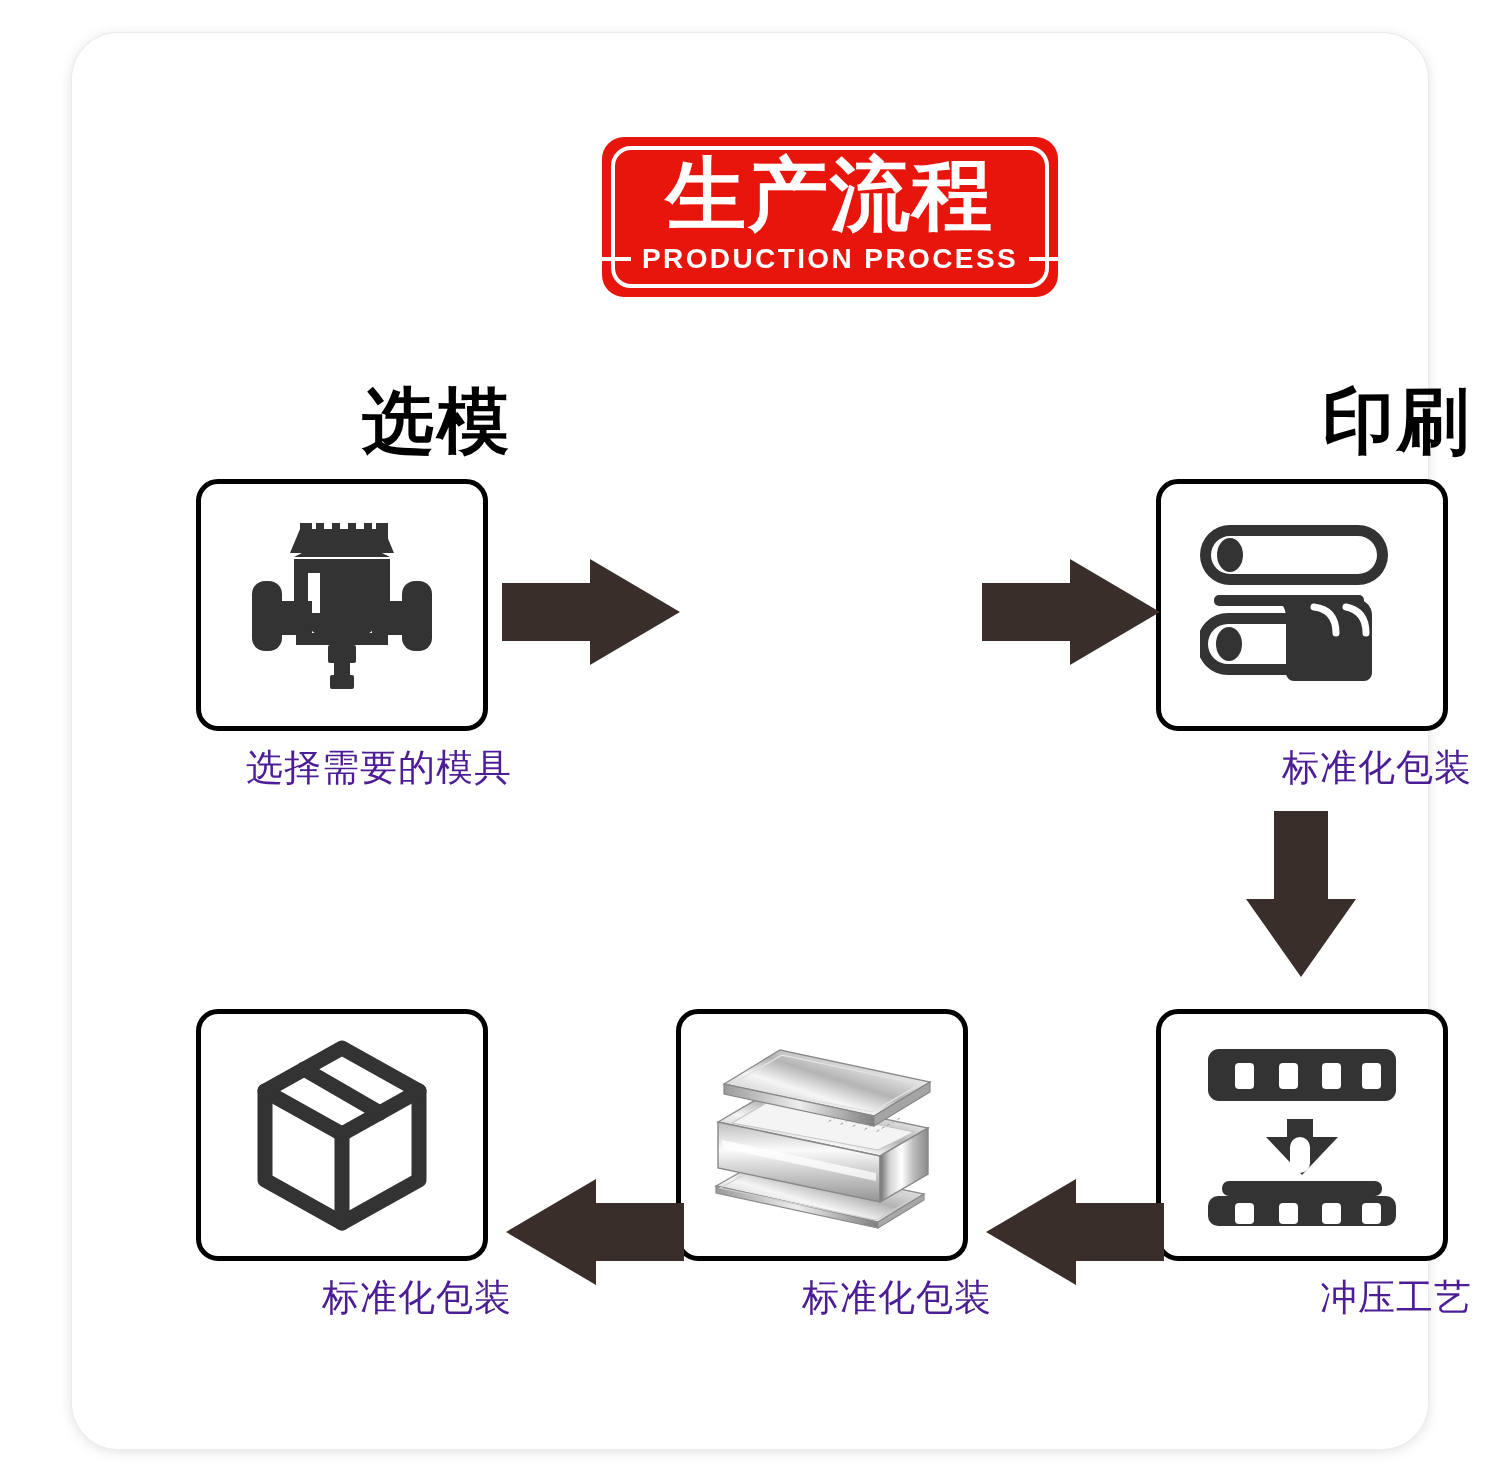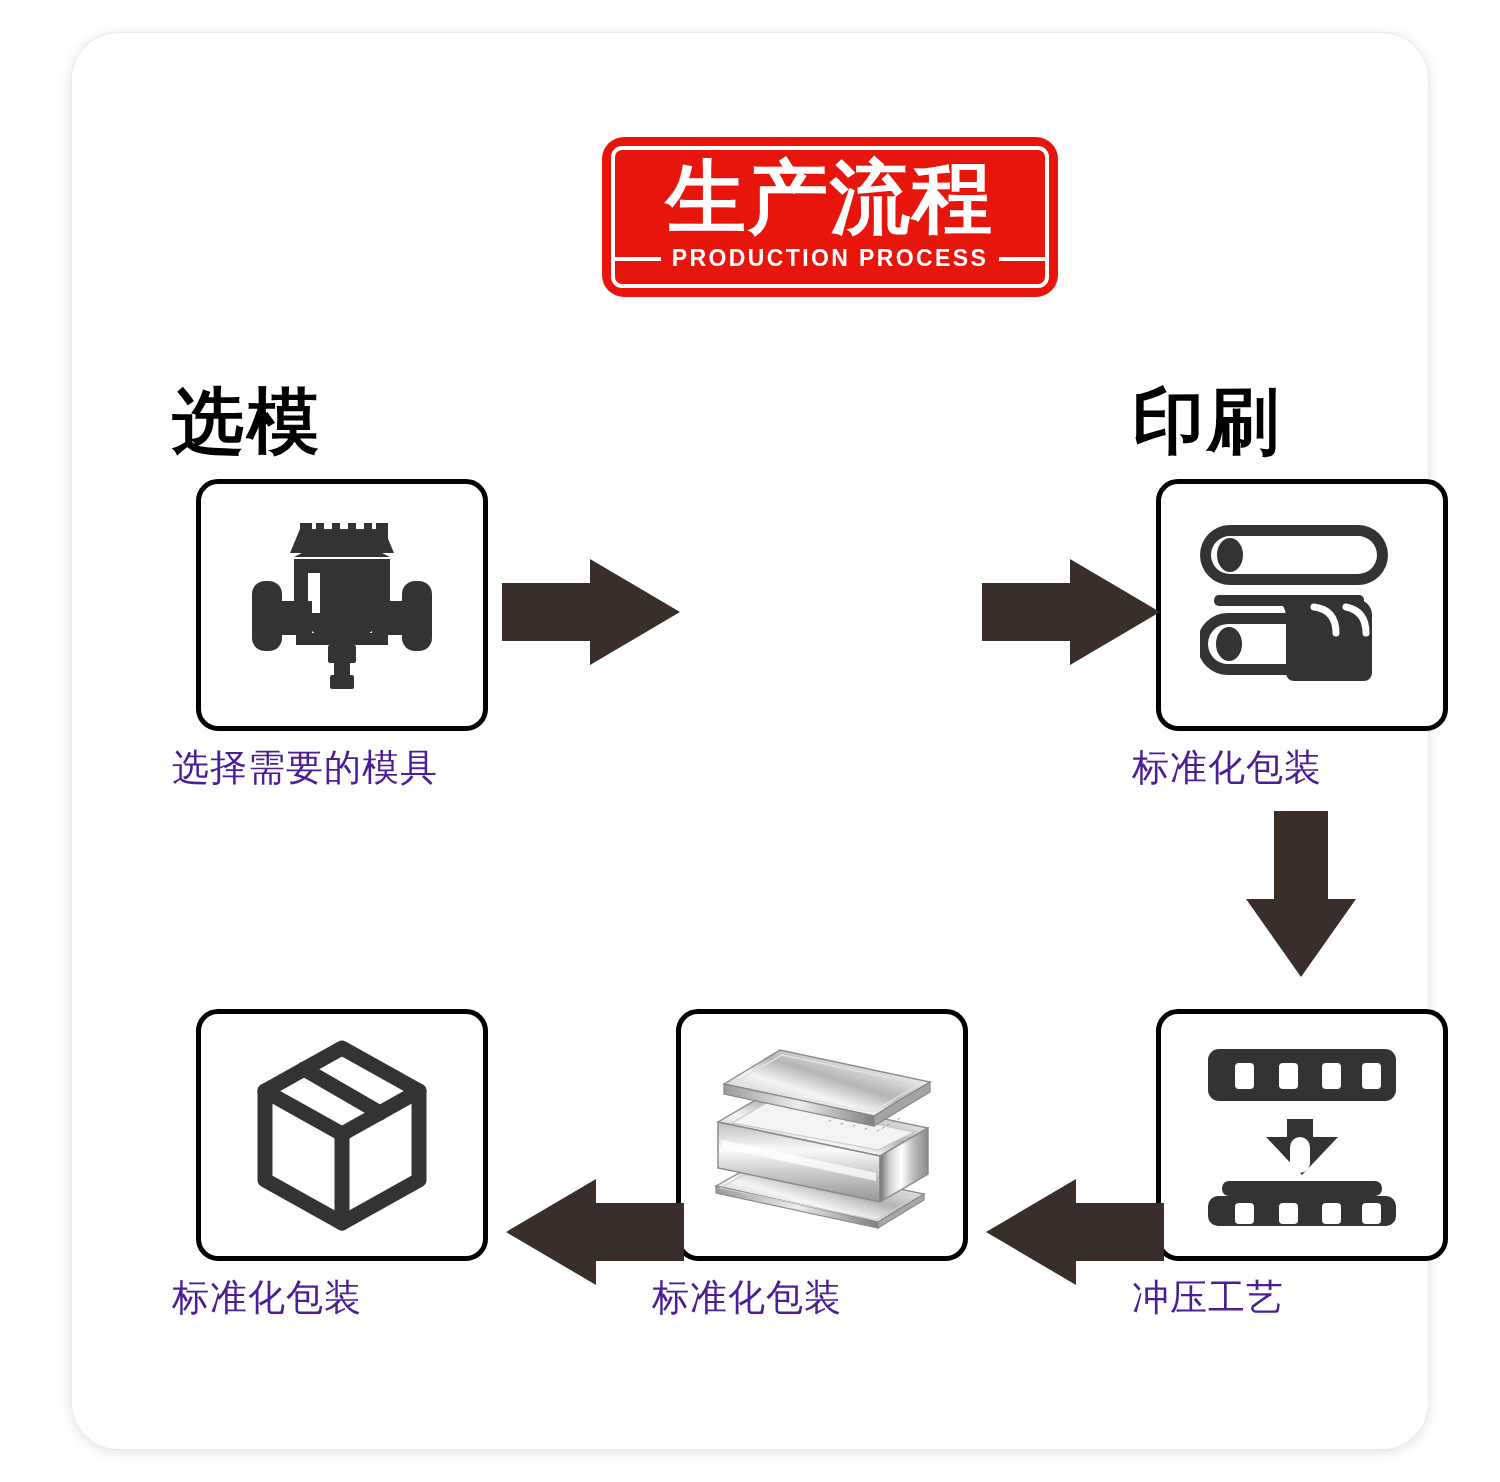--- a/index.html
+++ b/index.html
@@ -44,21 +44,21 @@
     border-radius: 22px;
     box-sizing: border-box;
   }
   #title-badge-inner {
     position: absolute;
     left: 9px;
     top: 9px;
     right: 9px;
     bottom: 9px;
     border: 4px solid #ffffff;
-    border-radius: 11px;
+    border-radius: 20px;
     box-sizing: border-box;
     display: flex;
     flex-direction: column;
     align-items: center;
     justify-content: center;
   }
   #badge-title-cn {
     color: #ffffff;
     font-size: 80px;
     font-weight: bold;
@@ -75,31 +75,31 @@
     margin-top: 9px;
   }
   .badge-rule {
     width: 50px;
     height: 4px;
     background: #ffffff;
     display: block;
   }
   #badge-subtitle {
     color: #ffffff;
-    font-size: 23px;
+    font-size: 28px;
     font-weight: bold;
     letter-spacing: 2.4px;
     white-space: nowrap;
   }
 
   
   .step {
     position: absolute;
     width: 340px;
-    text-align: left;
+    text-align: right;
   }
   .step-title {
     font-size: 72px;
     font-weight: bold;
     color: #000000;
     line-height: 1;
     letter-spacing: 3px;
     height: 80px;
   }
   .icon-box {

